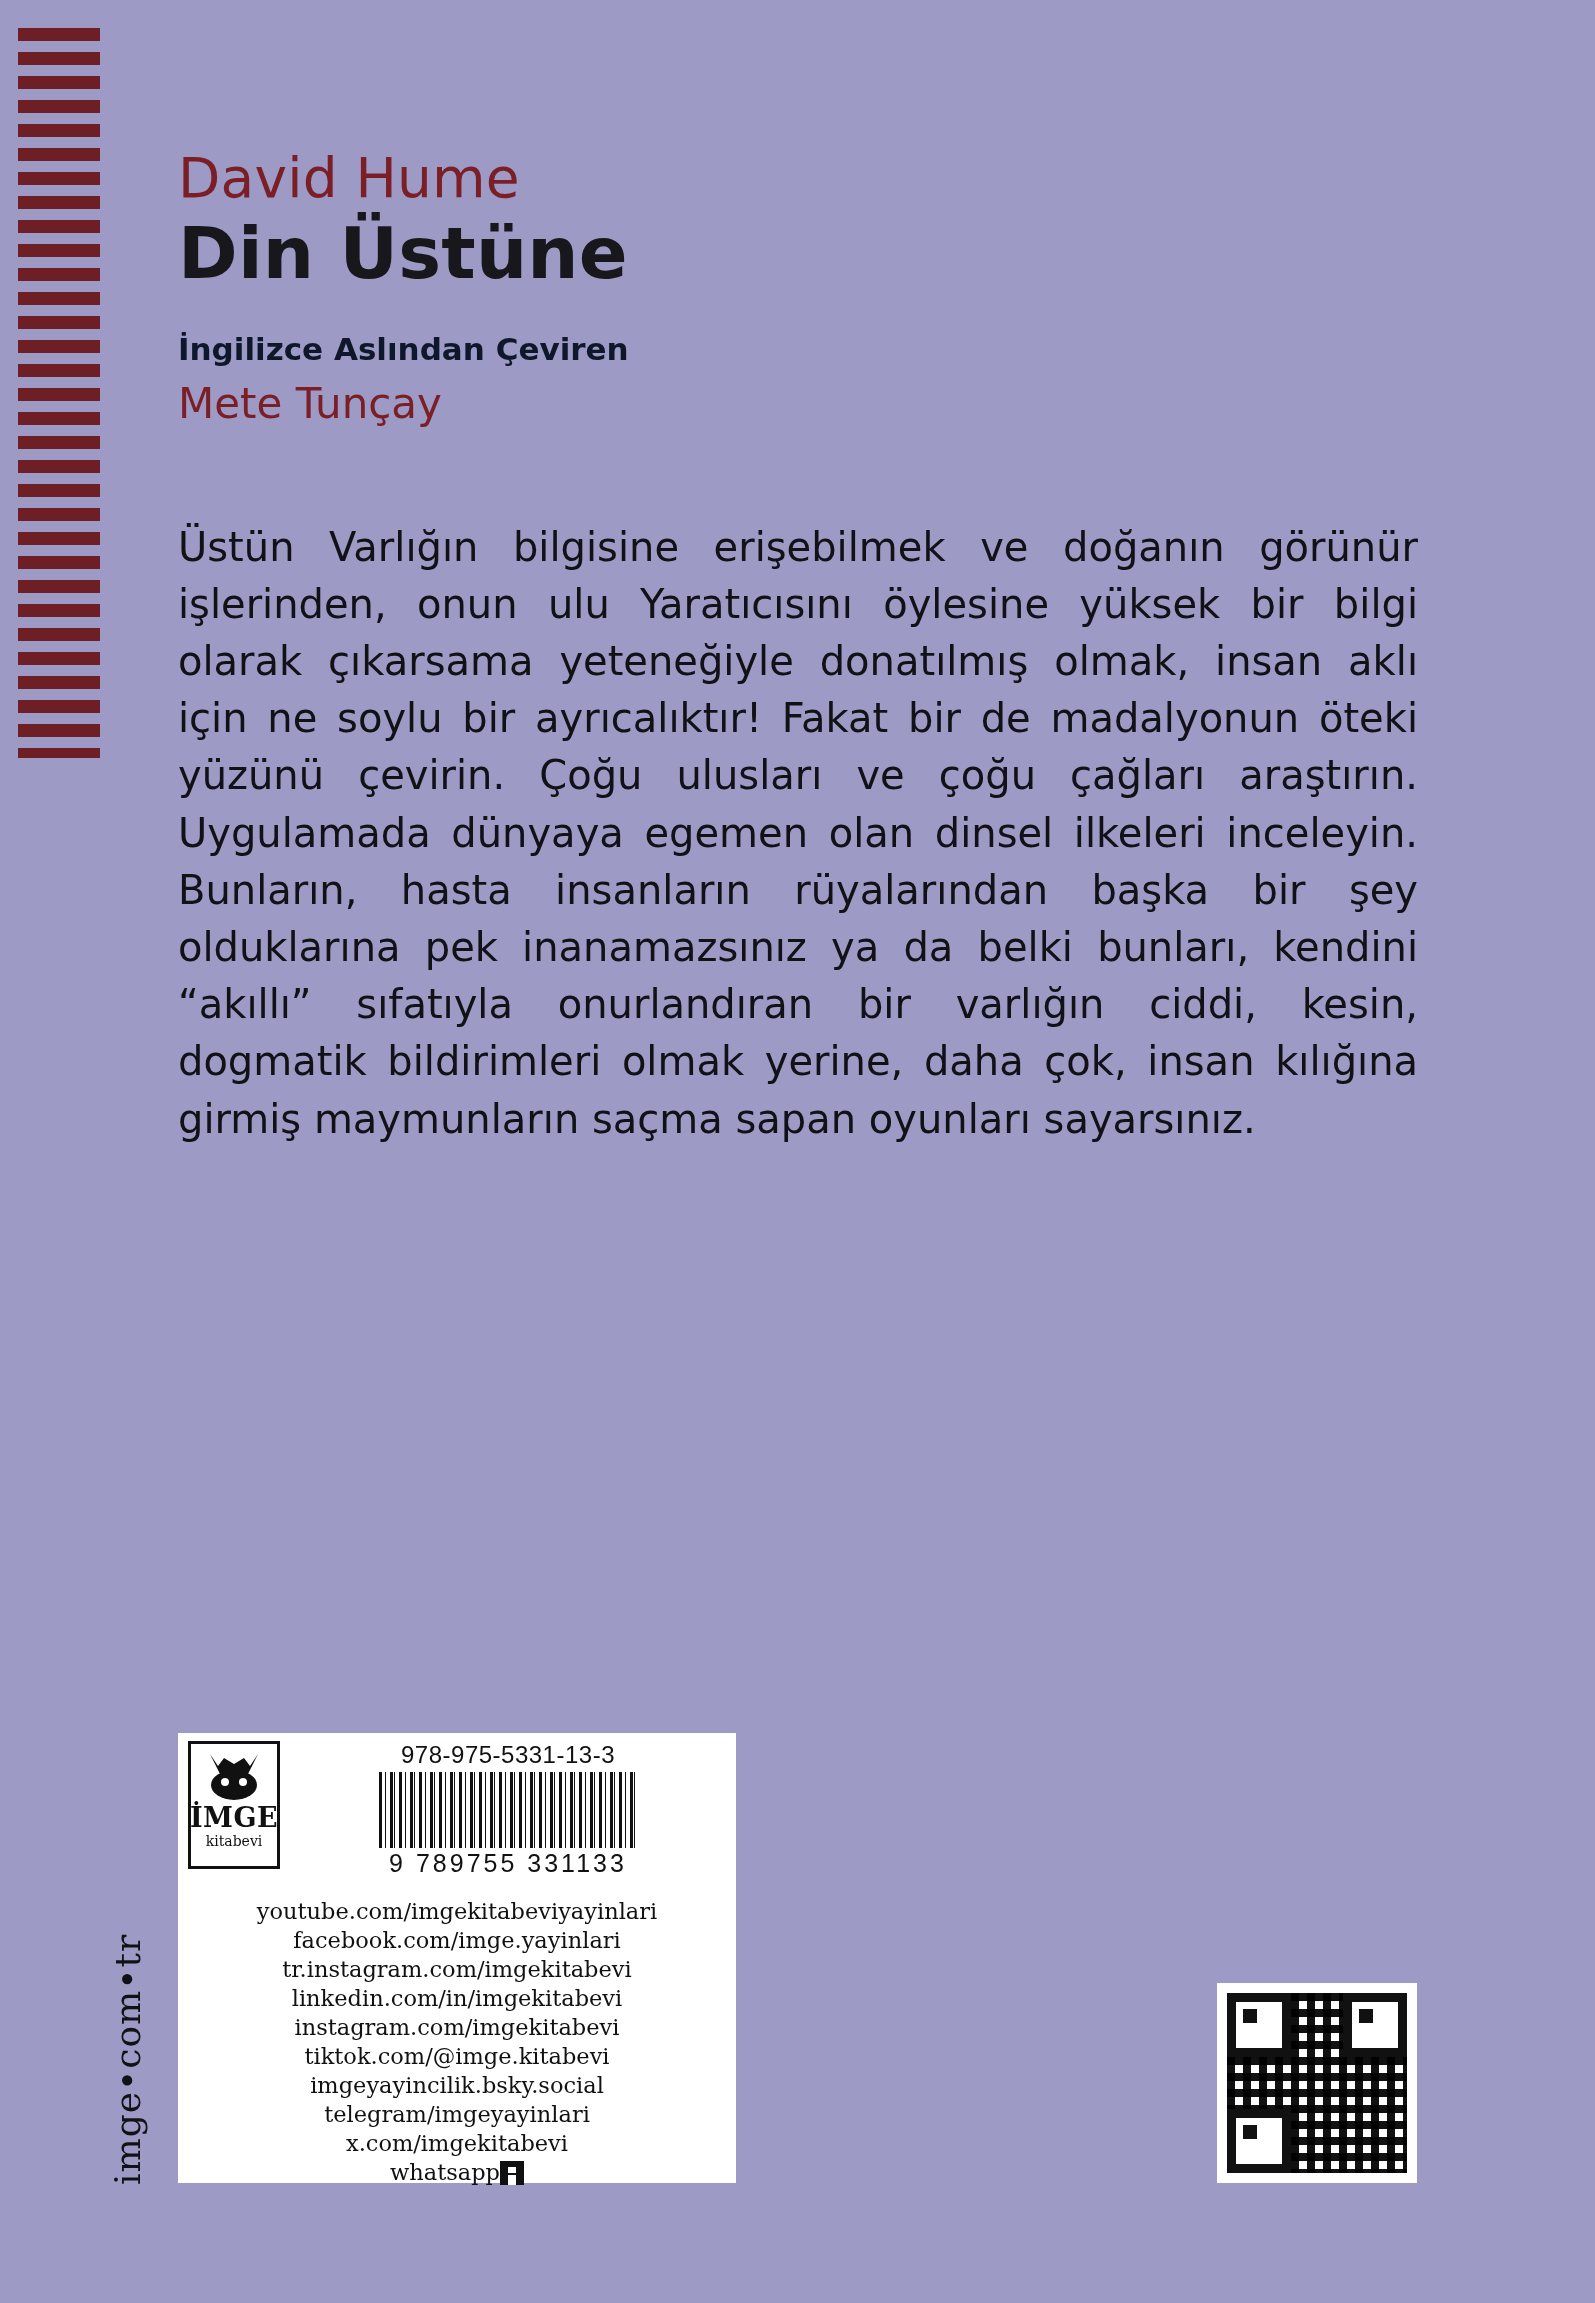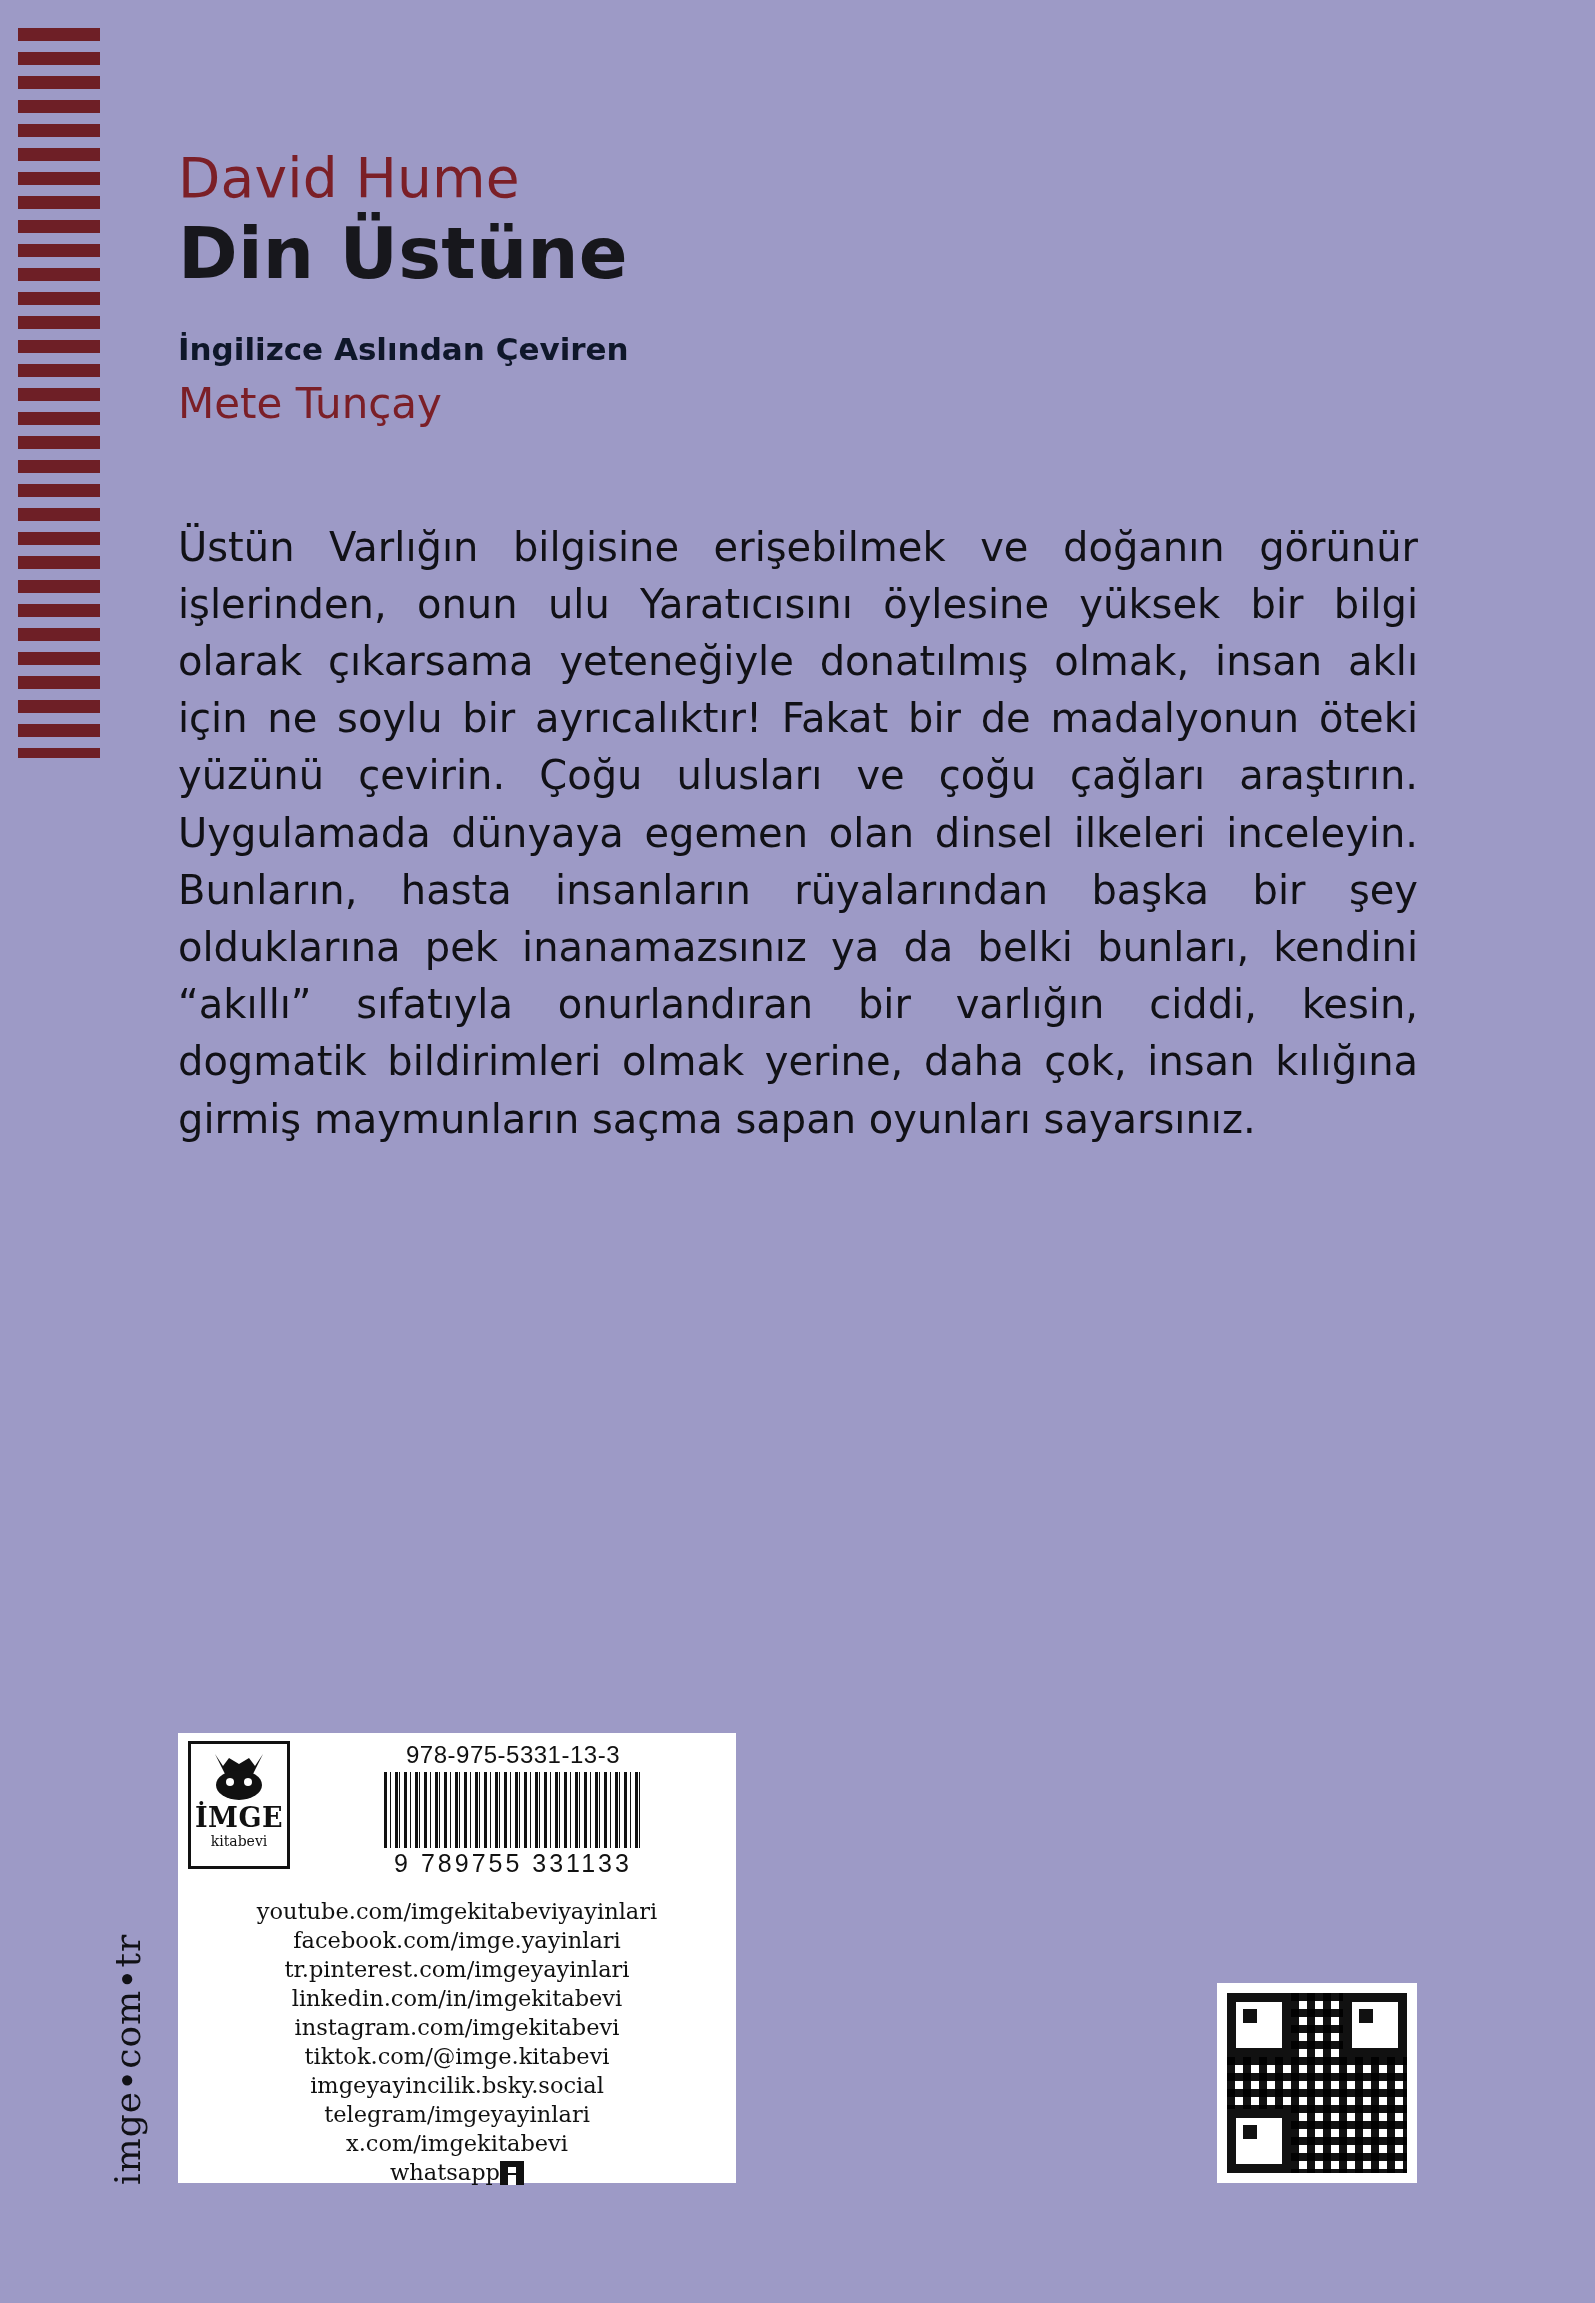--- a/index.html
+++ b/index.html
@@ -111,21 +111,21 @@
     box-sizing: border-box;
     padding: 8px 10px 6px 10px;
   }
   .pub-top {
     display: flex;
     align-items: flex-start;
     gap: 10px;
     height: 150px;
   }
   .logo-box {
-    width: 102px;
+    width: 92px;
     border: 3px solid #111;
     box-sizing: border-box;
     padding: 4px 2px 2px 2px;
     text-align: center;
     height: 128px;
     display: flex;
     flex-direction: column;
     align-items: center;
     justify-content: flex-start;
   }
@@ -277,21 +277,21 @@
     <div class="barcode-wrap">
       <div class="isbn-text">978-975-5331-13-3</div>
       <div class="barcode-bars"></div>
       <div class="barcode-digits">9 789755 331133</div>
     </div>
   </div>
 
   <div class="social-list">
     <div>youtube.com/imgekitabeviyayinlari</div>
     <div>facebook.com/imge.yayinlari</div>
-    <div>tr.pinterest.com/imgeyayinlari</div>
+    <div>tr.instagram.com/imgekitabevi</div>
     <div>linkedin.com/in/imgekitabevi</div>
     <div>instagram.com/imgekitabevi</div>
     <div>tiktok.com/@imge.kitabevi</div>
     <div>imgeyayincilik.bsky.social</div>
     <div>telegram/imgeyayinlari</div>
     <div>x.com/imgekitabevi</div>
     <div class="whatsapp-row">
       <span>whatsapp</span>
       <span class="mini-qr"></span>
     </div>

